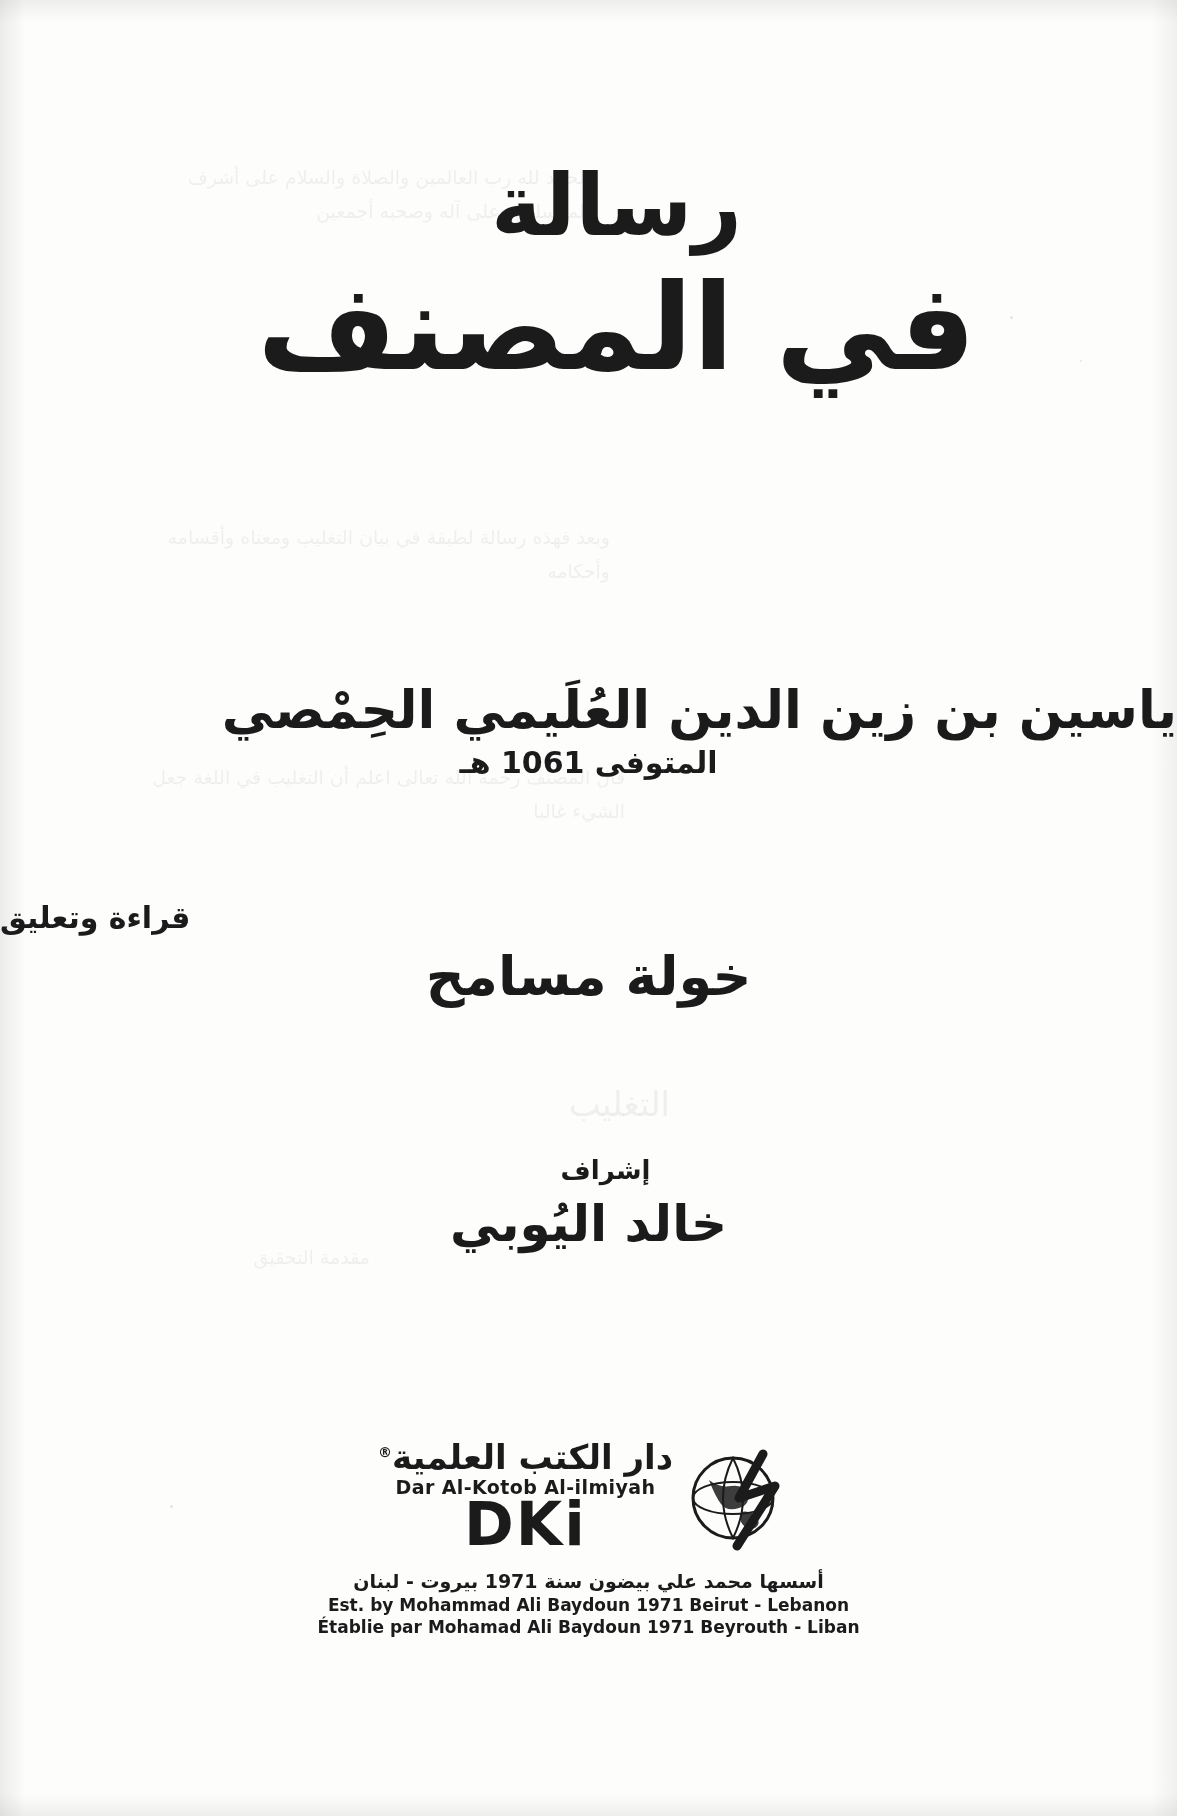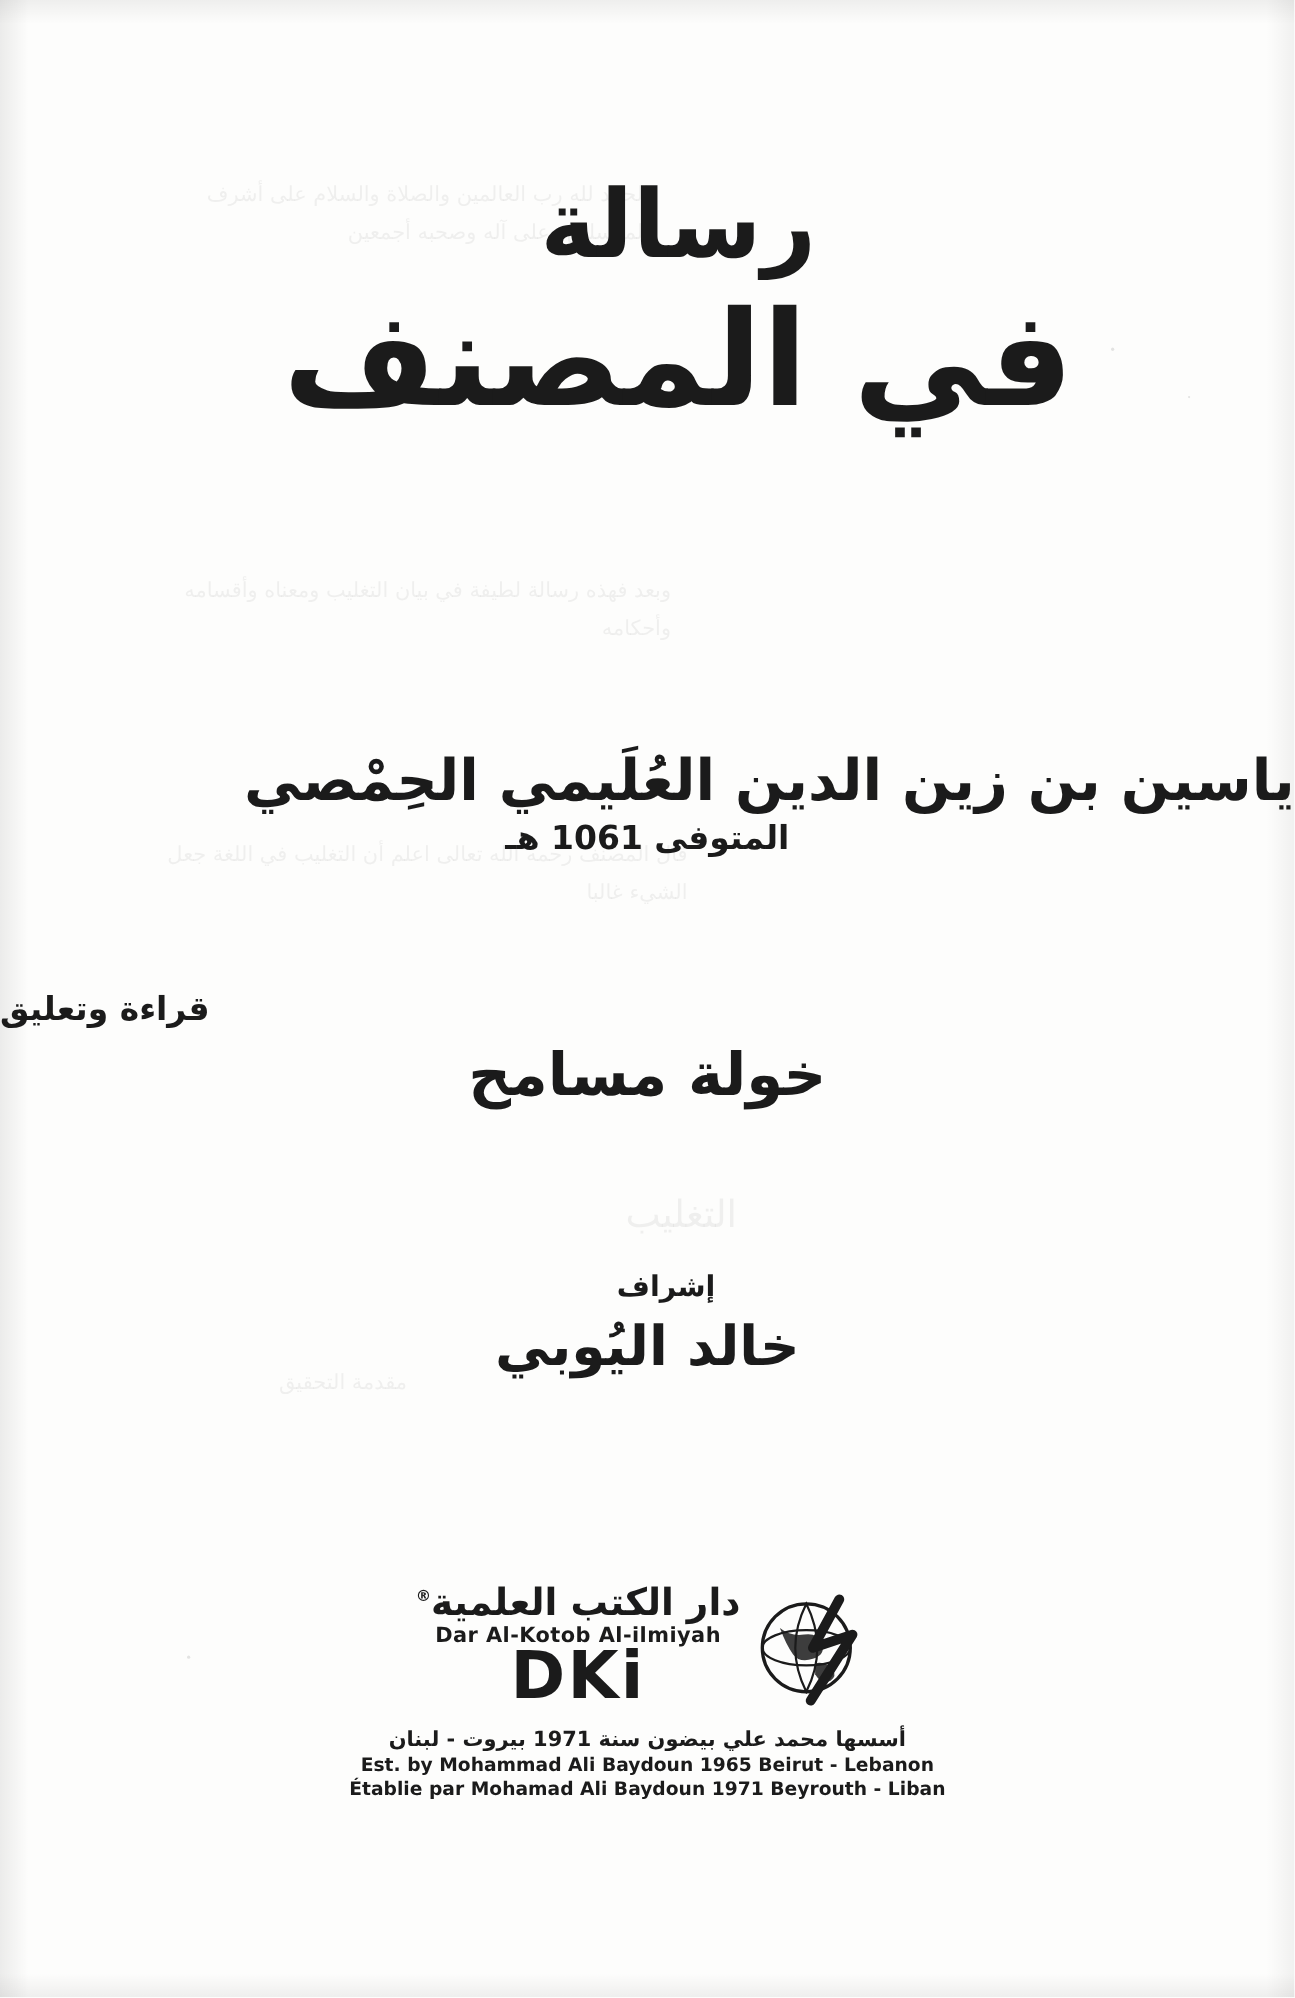--- a/index.html
+++ b/index.html
@@ -250,17 +250,17 @@
           <path d="M84 14 L60 58 L96 46 L58 106" fill="none" stroke="#1b1b1b" stroke-width="9" stroke-linecap="round" stroke-linejoin="round"></path>
         </svg>
       </div>
       <div class="pub-text-col">
         <div class="pub-ar"><span>دار الكتب العلمية</span><sup>®</sup></div>
         <div class="pub-en">Dar Al-Kotob Al-ilmiyah</div>
         <div class="pub-dki">DKi</div>
       </div>
     </div>
     <div class="pub-founded-ar">أسسها محمد علي بيضون سنة 1971 بيروت - لبنان</div>
-    <div class="pub-founded-en">Est. by Mohammad Ali Baydoun 1965 Beirut - Lebanon</div>
+    <div class="pub-founded-en">Est. by Mohammad Ali Baydoun 1971 Beirut - Lebanon</div>
     <div class="pub-founded-fr">Établie par Mohamad Ali Baydoun 1971 Beyrouth - Liban</div>
   </div>
 
 </div>
 
 </body></html>

